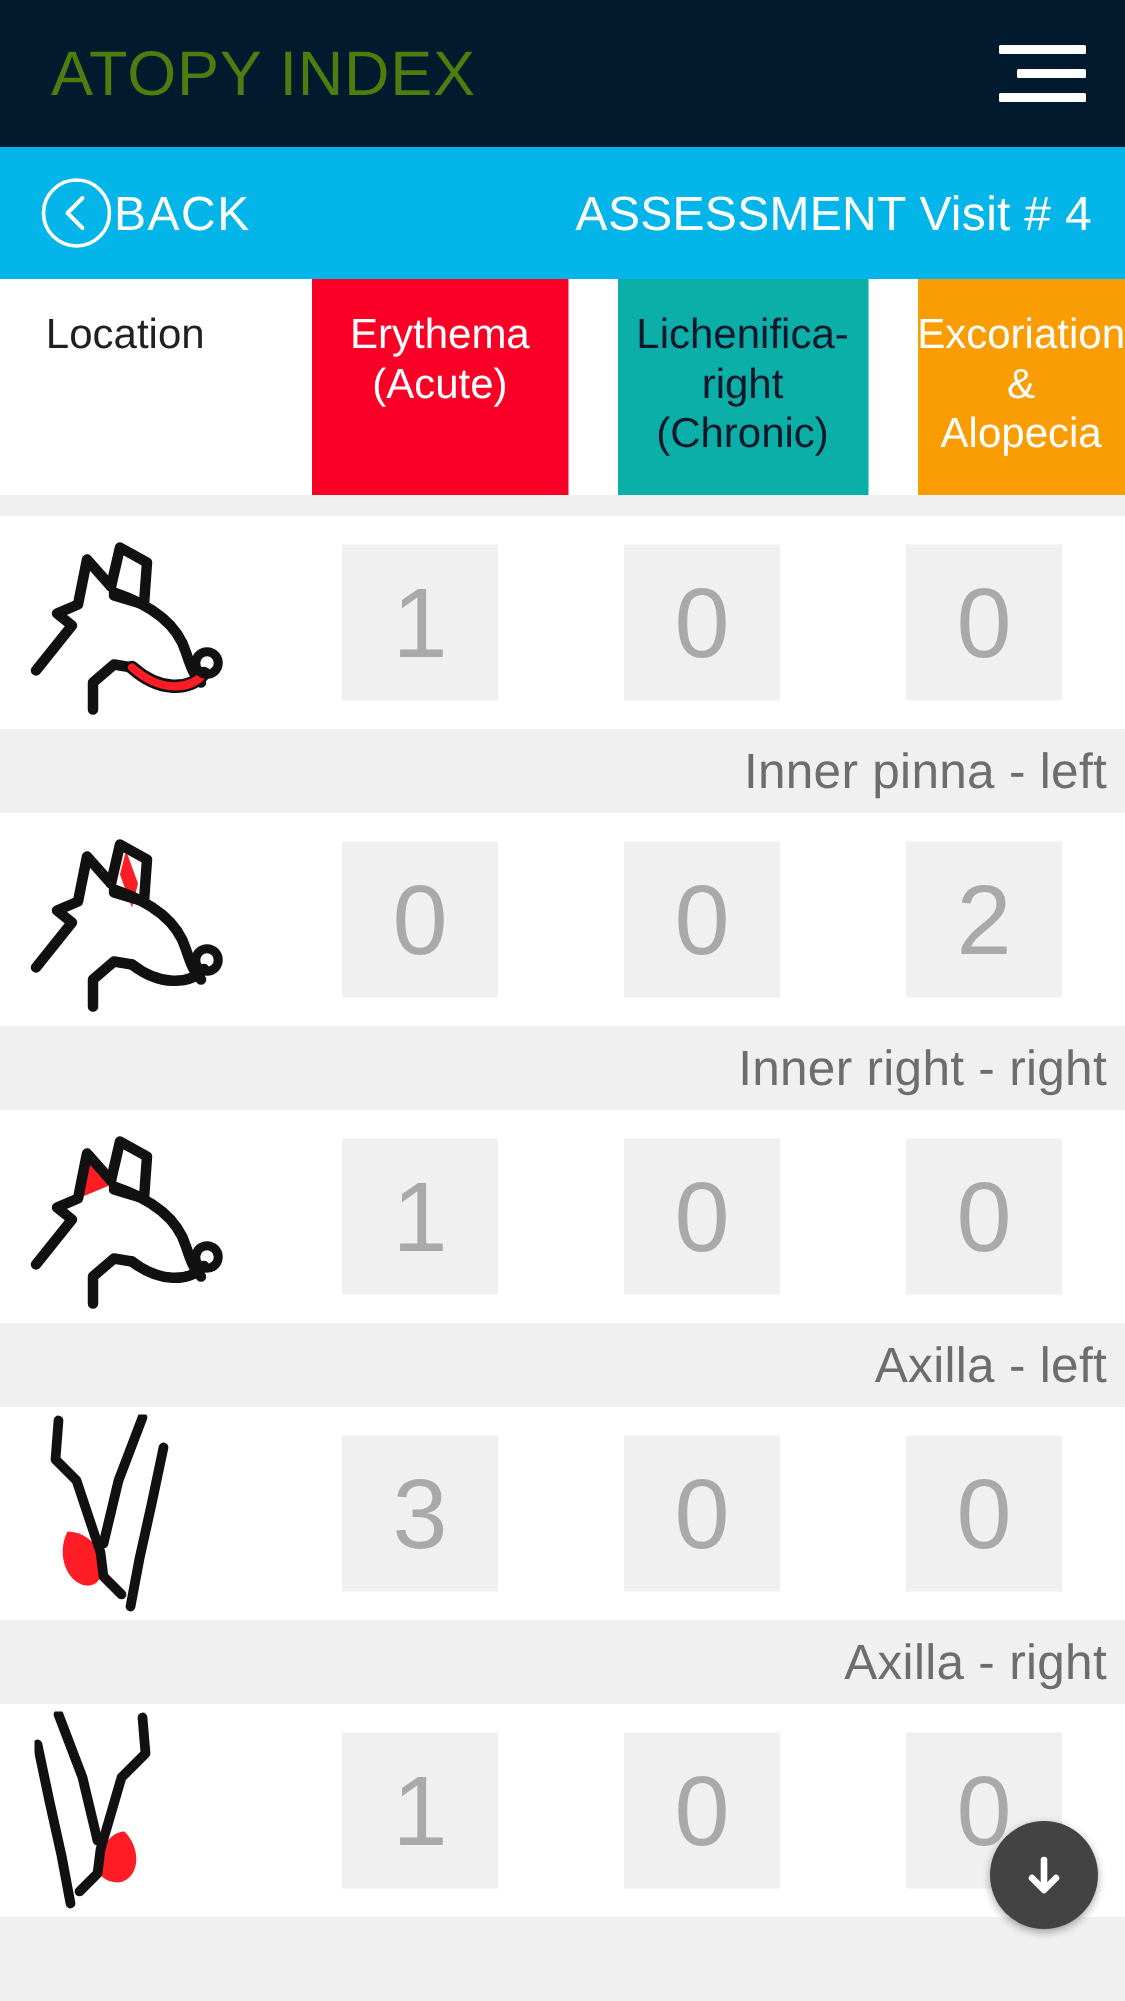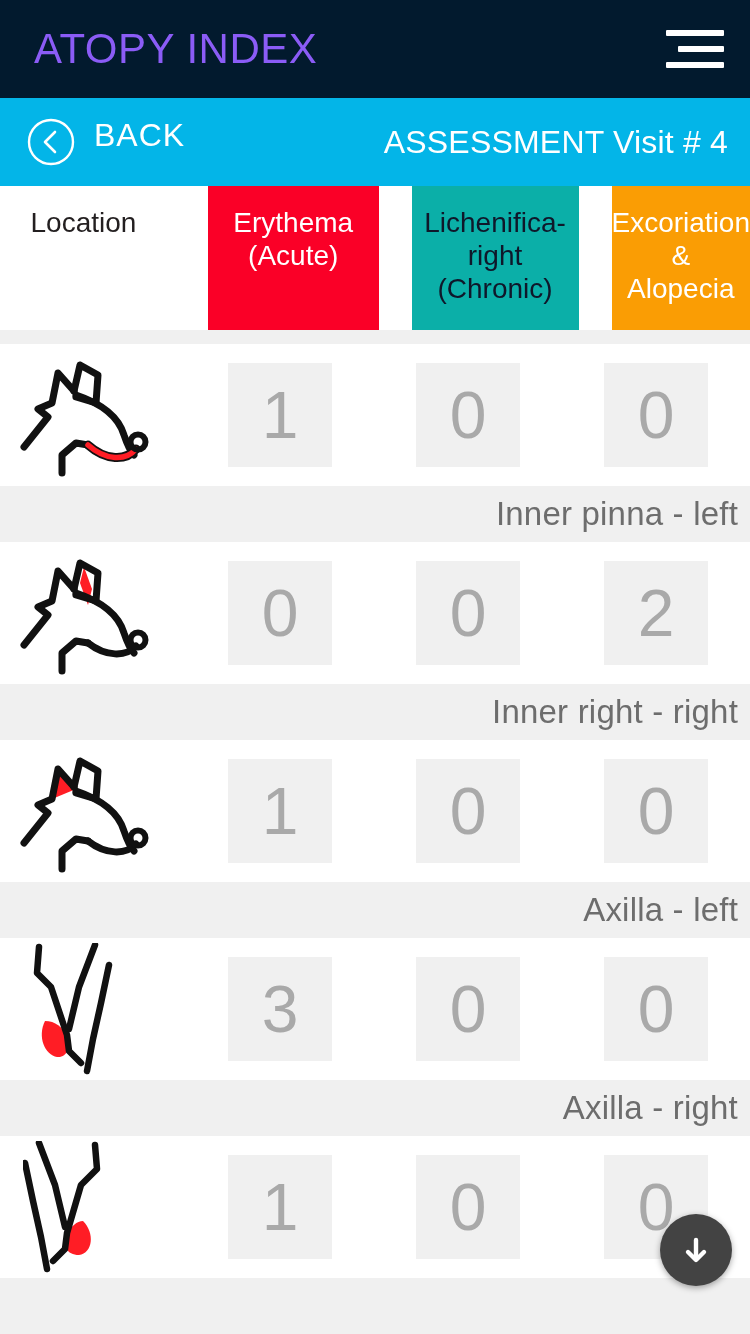--- a/index.html
+++ b/index.html
@@ -10,37 +10,37 @@
   }
   #app { position:relative; width:750px; height:1334px; overflow:hidden; background:#fff; }
 
   
   .topbar {
     height:98px; background:#021a2e;
     display:flex; align-items:center; justify-content:space-between;
     padding:0 26px 0 34px;
   }
   .app-title {
-    color:#8b5cf6; font-size:42px; letter-spacing:.5px;
+    color:#4d7c0f; font-size:42px; letter-spacing:.5px;
     font-weight:400; line-height:1; white-space:nowrap;
   }
   .hamburger { width:62px; height:46px; display:flex; flex-direction:column;
     justify-content:space-between; align-items:flex-end; cursor:pointer; padding:4px 0; }
   .hamburger i { display:block; height:6px; background:#ffffff; border-radius:1px; }
   .hamburger i:nth-child(1){ width:58px; }
   .hamburger i:nth-child(2){ width:46px; }
   .hamburger i:nth-child(3){ width:58px; }
 
   
   .subbar {
     height:88px; background:#03b5e8;
     display:flex; align-items:center; justify-content:space-between;
     padding:0 22px 0 26px;
   }
-  .back-group { display:flex; gap:18px; cursor:pointer; }
+  .back-group { display:flex; align-items:center; cursor:pointer; }
   .back-circle { width:50px; height:50px; flex:0 0 50px; }
   .back-label { color:#ffffff; font-size:32px; letter-spacing:1px; }
   .assess-label { color:#ffffff; font-size:32px; letter-spacing:.2px; white-space:nowrap; }
 
   
   .colheader { display:flex; height:144px; background:#ffffff; position:relative; z-index:5;gap:31px; }
   .colheader .cell {
     display:flex; justify-content:center; padding-top:20px;
     text-align:center; line-height:1.18;
   }

